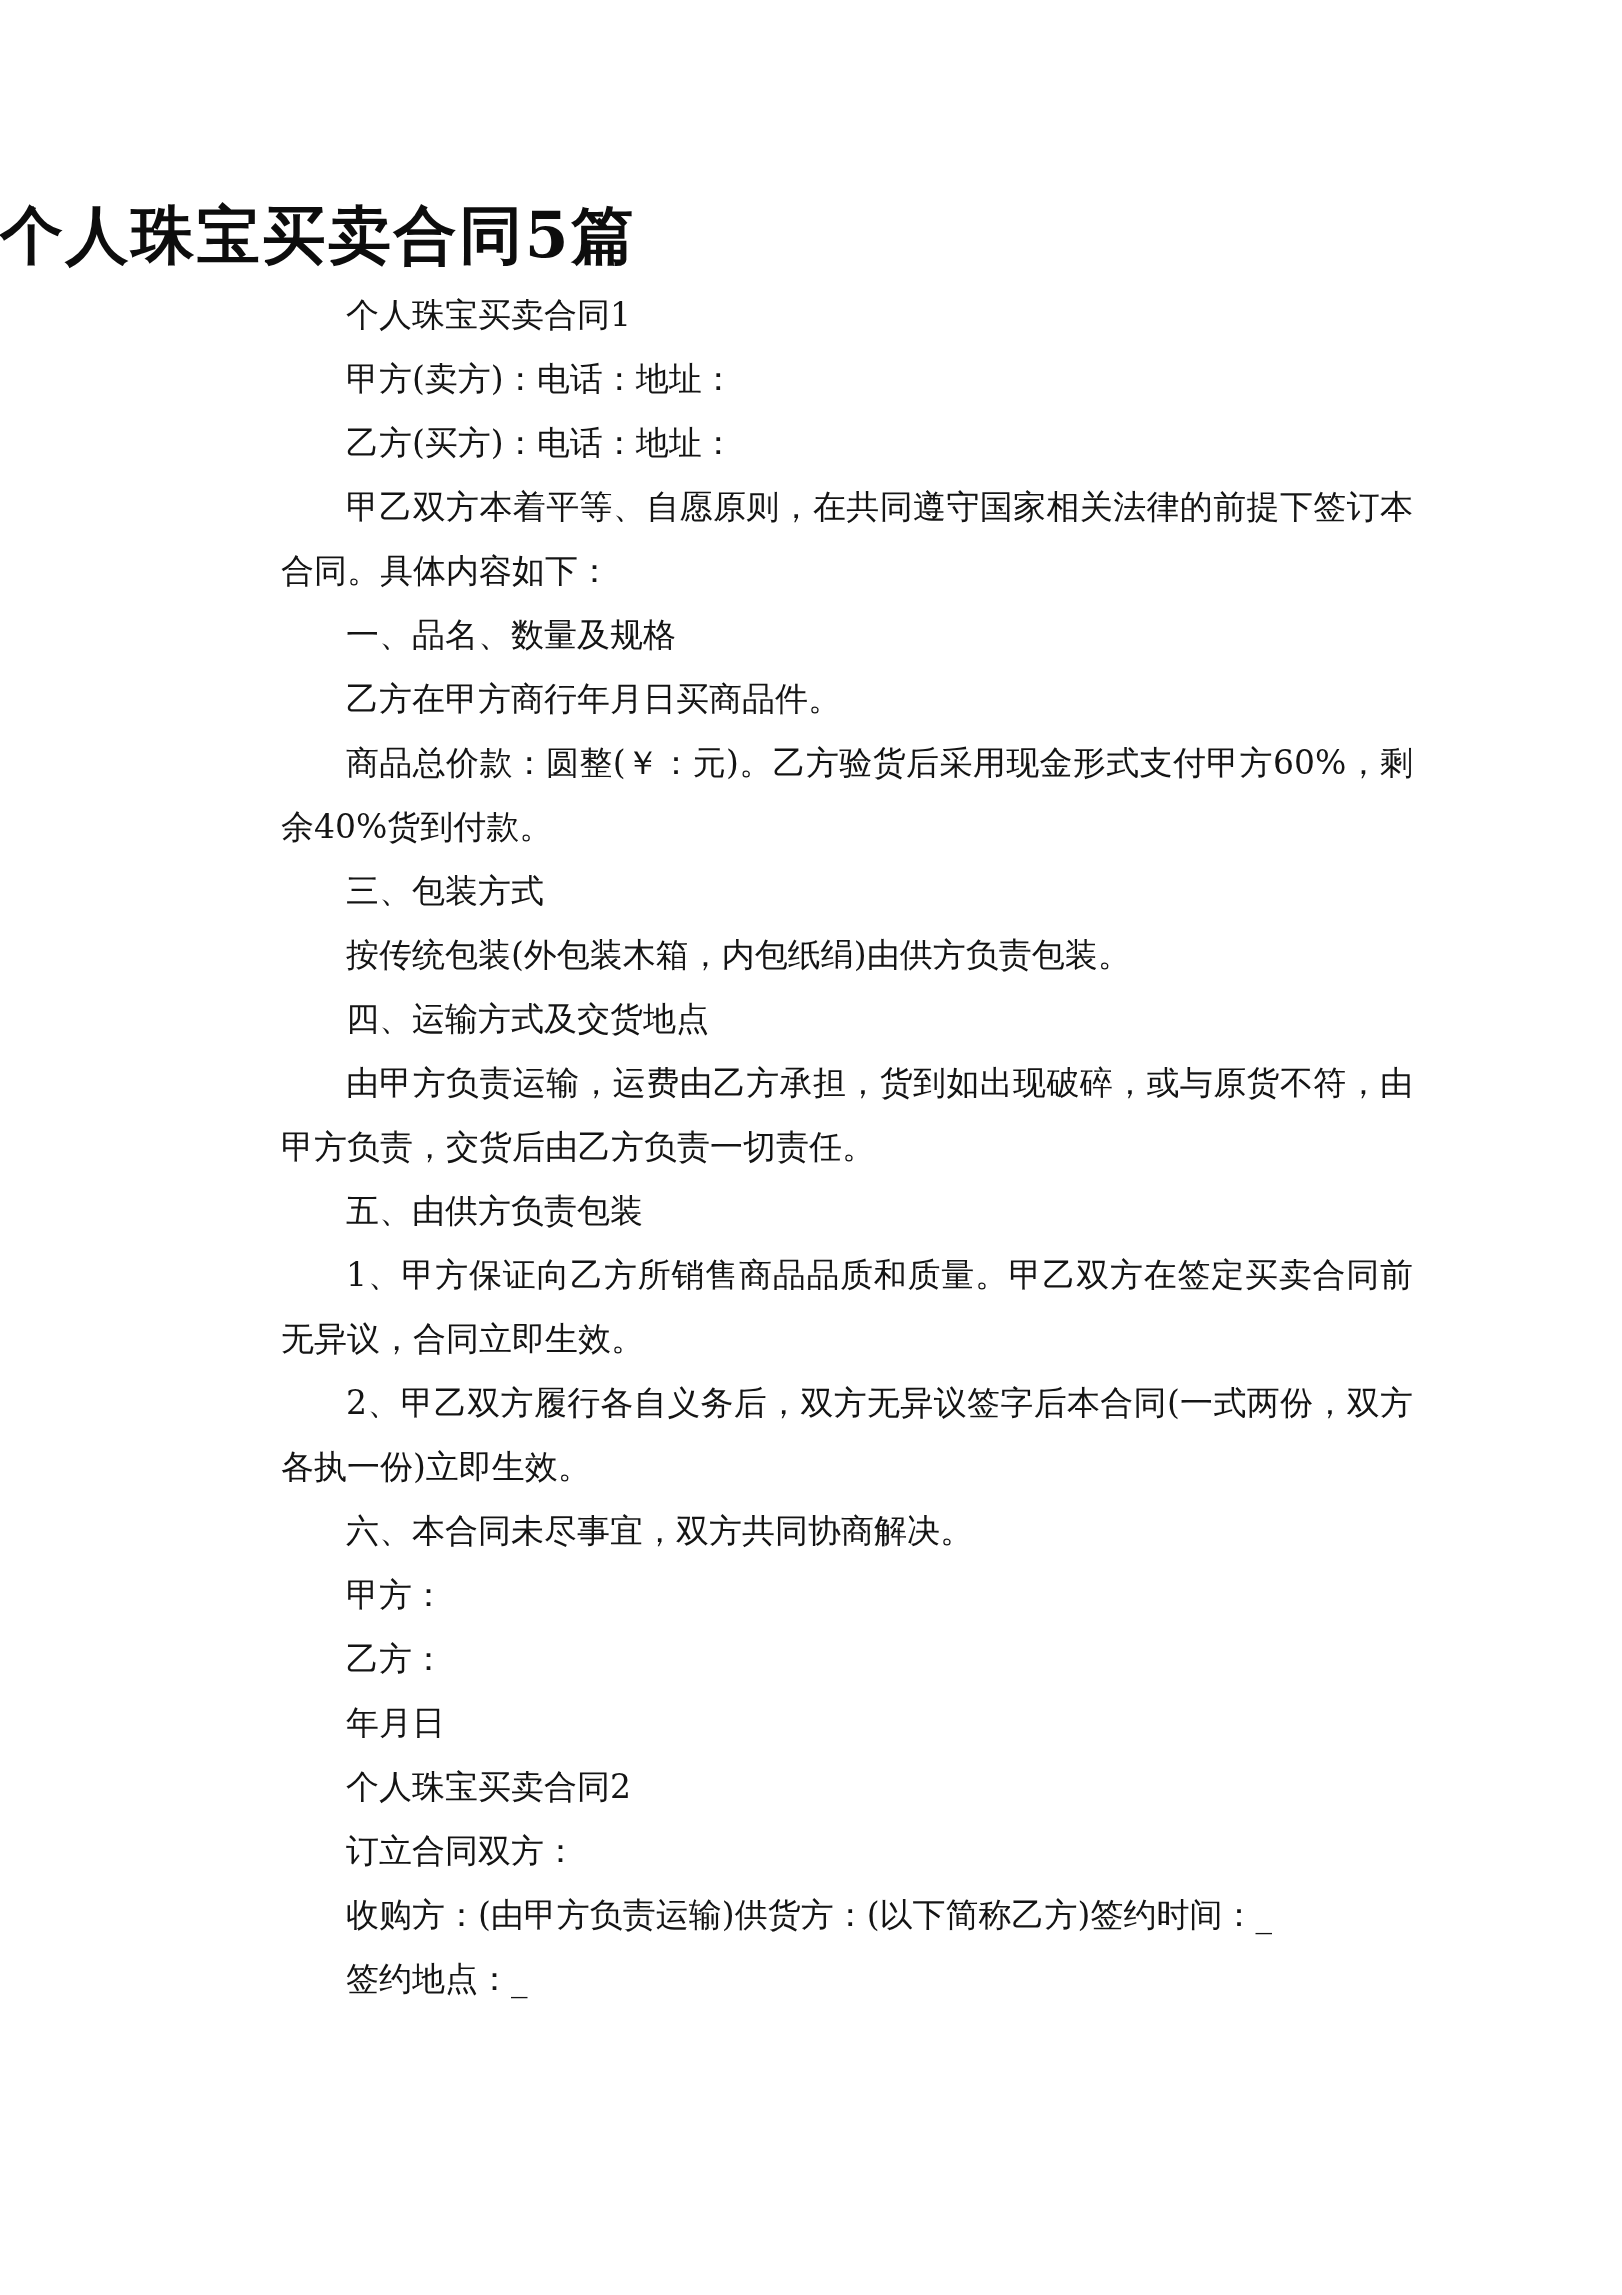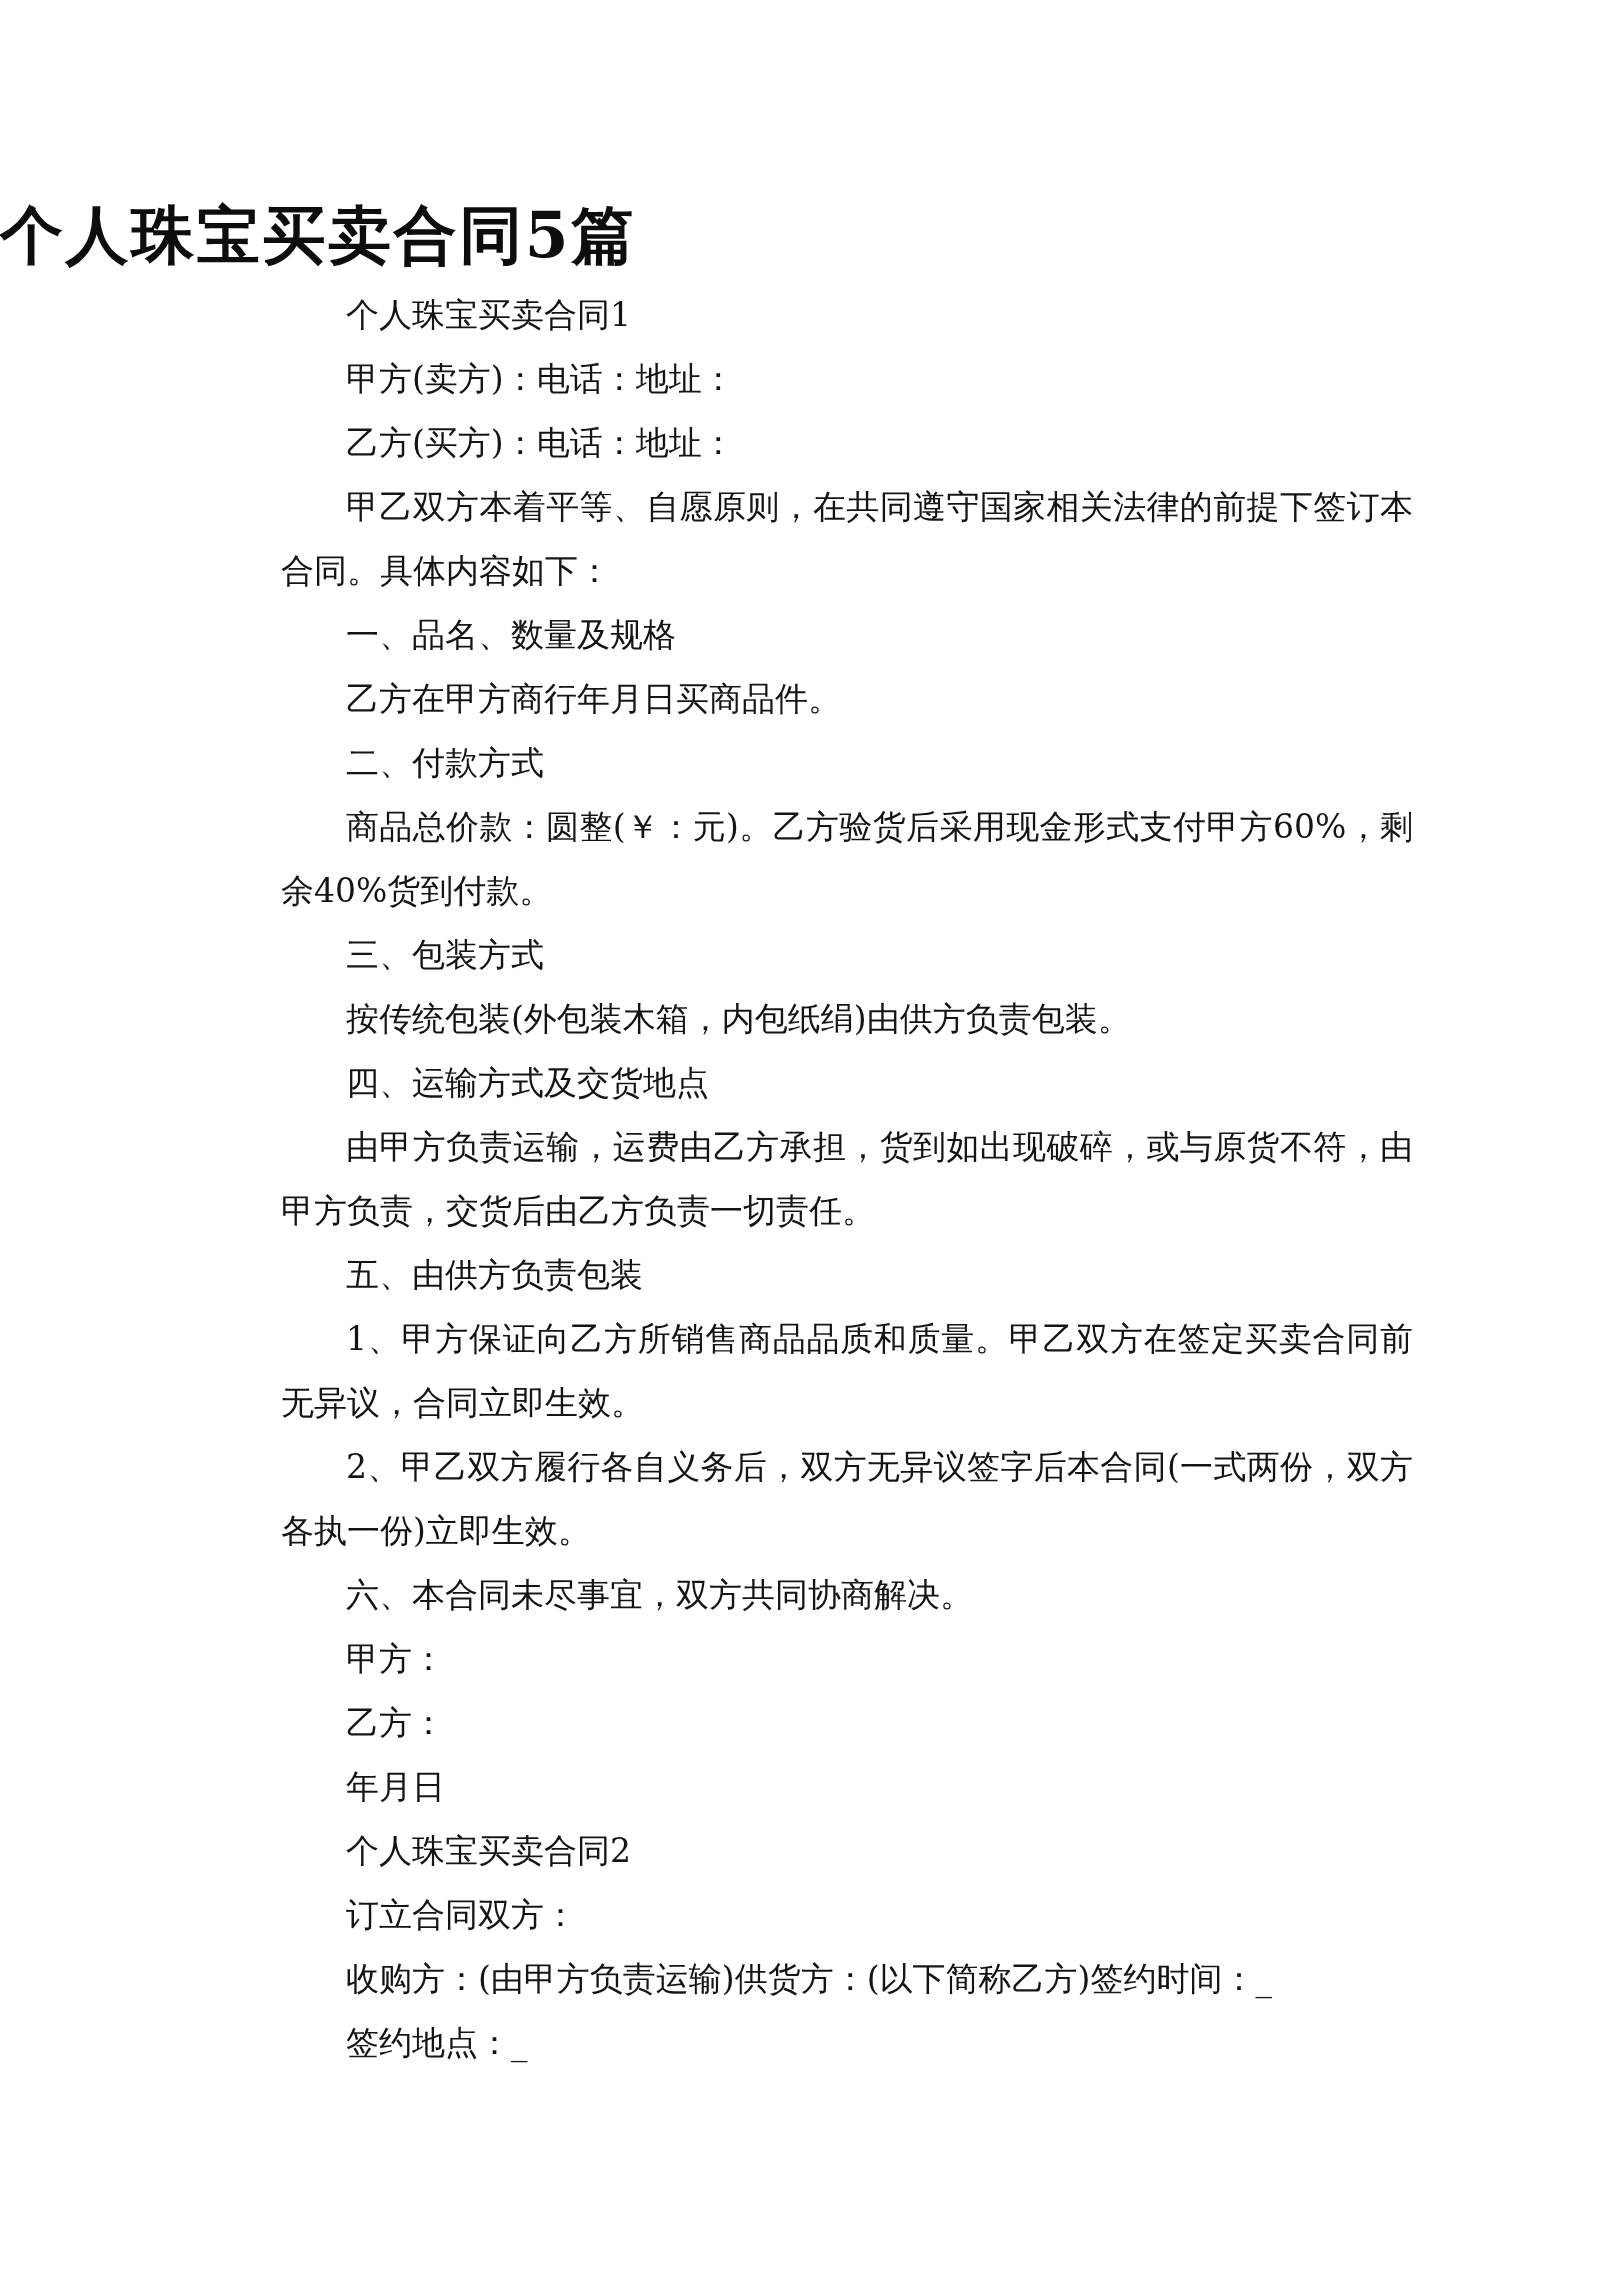--- a/index.html
+++ b/index.html
@@ -61,21 +61,20 @@
 <div class="page">
   <h1 class="title">个人珠宝买卖合同5篇</h1>
 
   <div class="body">
     <p class="para">个人珠宝买卖合同1</p>
     <p class="para">甲方(卖方)：电话：地址：</p>
     <p class="para">乙方(买方)：电话：地址：</p>
     <p class="para">甲乙双方本着平等、自愿原则，在共同遵守国家相关法律的前提下签订本合同。具体内容如下：</p>
     <p class="para">一、品名、数量及规格</p>
     <p class="para">乙方在甲方商行年月日买商品件。</p>
-    <p class="para">二、付款方式</p>
     <p class="para">商品总价款：圆整(￥：元)。乙方验货后采用现金形式支付甲方60%，剩余40%货到付款。</p>
     <p class="para">三、包装方式</p>
     <p class="para">按传统包装(外包装木箱，内包纸绢)由供方负责包装。</p>
     <p class="para">四、运输方式及交货地点</p>
     <p class="para">由甲方负责运输，运费由乙方承担，货到如出现破碎，或与原货不符，由甲方负责，交货后由乙方负责一切责任。</p>
     <p class="para">五、由供方负责包装</p>
     <p class="para">1、甲方保证向乙方所销售商品品质和质量。甲乙双方在签定买卖合同前无异议，合同立即生效。</p>
     <p class="para">2、甲乙双方履行各自义务后，双方无异议签字后本合同(一式两份，双方各执一份)立即生效。</p>
     <p class="para">六、本合同未尽事宜，双方共同协商解决。</p>
     <p class="para">甲方：</p>

